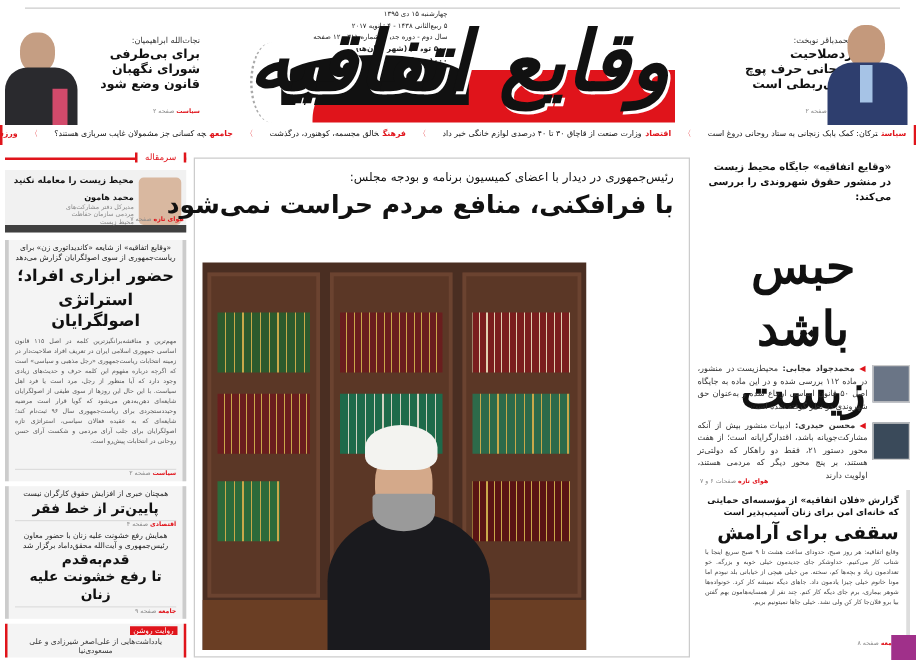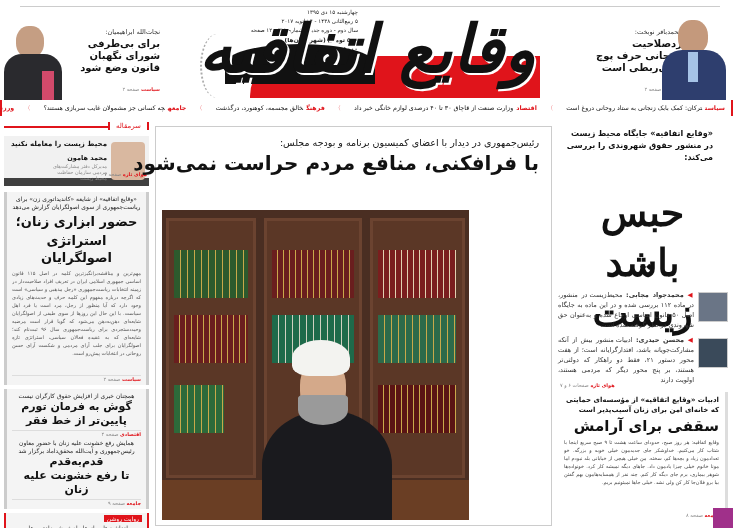--- a/index.html
+++ b/index.html
@@ -36,21 +36,21 @@
   .ticker { top: 100px; height: 16px; font-size: 6.3px; line-height: 16px; white-space: nowrap; display: flex; flex-direction: row; gap: 10px; padding: 0 6px; background: #fff; border-left: 2px solid #e0141b; border-right: 2px solid #e0141b; }
   .ticker-1 { left: 0; width: 733px; }
   .ticker .item { display: inline-block; }
   .ticker .cat { color: #e0141b; font-weight: bold; margin-left: 3px; }
   .ticker .sep { color: #e0141b; margin-right: 3px; }
 
   
   .left-col { left: 4px; top: 126px; width: 145px; }
   .sarmaghale-head { height: 10px; border-top: 2px solid #e0141b; position: relative; }
   .sarmaghale-head span { position: absolute; right: 0; top: -6px; background: #fff; padding: 0 6px; font-size: 7px; color: #e0141b; border-left: 2px solid #e0141b; border-right: 2px solid #e0141b; }
-  .editorial { background: #f1f1f1; height: 50px; position: relative; border-bottom: 8px solid #404040; }
+  .editorial { background: #f1f1f1; height: 50px; position: relative; border-bottom: 6px solid #404040; }
   .editorial .face { position: absolute; right: 4px; top: 6px; width: 34px; height: 38px; background: #d9b8a0; border-radius: 4px; }
   .editorial .t { position: absolute; right: 42px; top: 4px; font-size: 7px; font-weight: bold; }
   .editorial .a { position: absolute; right: 42px; top: 18px; font-size: 6.5px; font-weight: bold; }
   .editorial .d { position: absolute; right: 42px; top: 27px; font-size: 5px; color: #888; line-height: 6px; width: 60px; }
   .editorial .ref { position: absolute; right: 2px; bottom: 1px; font-size: 5px; color: #e0141b; }
 
   .lbox { background: #f4f4f4; border-left: 3px solid #ccc; border-right: 3px solid #ccc; padding: 3px 5px; text-align: center; margin-top: 6px; }
   .lbox .kick { font-size: 6px; line-height: 8px; color: #222; }
   .lbox .head { font-size: 13px; font-weight: bold; line-height: 17px; margin-top: 2px; }
   .lbox .head-s { font-size: 11px; font-weight: bold; line-height: 14px; }
@@ -158,29 +158,28 @@
   <div class="editorial">
     <div class="face"></div>
     <div class="t">محیط زیست را معامله نکنید</div>
     <div class="a">محمد هامون</div>
     <div class="d">مدیرکل دفتر مشارکت‌های مردمی سازمان حفاظت محیط زیست</div>
     <div class="ref"><b>هوای تازه</b> <span style="color:#888">صفحه ۷</span></div>
   </div>
 
   <div class="lbox">
     <div class="kick">«وقایع اتفاقیه» از شایعه «کاندیداتوری زن» برای ریاست‌جمهوری از سوی اصولگرایان گزارش می‌دهد</div>
-    <div class="head">حضور ابزاری زنان؛</div>
+    <div class="head">حضور ابزاری افراد؛</div>
     <div class="head">استراتژی اصولگرایان</div>
     <div class="bodytext" style="height:104px; overflow:hidden;">مهم‌ترین و مناقشه‌برانگیزترین کلمه در اصل ۱۱۵ قانون اساسی جمهوری اسلامی ایران در تعریف افراد صلاحیت‌دار در زمینه انتخابات ریاست‌جمهوری «رجل مذهبی و سیاسی» است که اگرچه درباره مفهوم این کلمه حرف و حدیث‌های زیادی وجود دارد که آیا منظور از رجل، مرد است یا فرد اهل سیاست. با این حال این روزها از سوی طیفی از اصولگرایان شایعه‌ای دهن‌به‌دهن می‌شود که گویا قرار است مرضیه وحیددستجردی برای ریاست‌جمهوری سال ۹۶ ثبت‌نام کند؛ شایعه‌ای که به عقیده فعالان سیاسی، استراتژی تازه اصولگرایان برای جلب آرای مردمی و شکست آرای حسن روحانی در انتخابات پیش‌رو است.</div>
     <div class="ref"><b>سیاست</b> <span>صفحه ۲</span></div>
   </div>
 
   <div class="lbox" style="margin-top:4px;">
     <div class="kick">همچنان خبری از افزایش حقوق کارگران نیست</div>
-    <div class="head-s">گوش به فرمان تورم</div>
     <div class="head-s">پایین‌تر از خط فقر</div>
     <div class="ref"><b>اقتصادی</b> <span>صفحه ۴</span></div>
     <div class="kick" style="margin-top:2px;">همایش رفع خشونت علیه زنان با حضور معاون رئیس‌جمهوری و آیت‌الله محقق‌داماد برگزار شد</div>
     <div class="head-s">قدم‌به‌قدم</div>
     <div class="head-s">تا رفع خشونت علیه زنان</div>
     <div class="ref"><b>جامعه</b> <span>صفحه ۹</span></div>
   </div>
 
   <div class="retro">
     <span class="tag">روایت روشن</span>
@@ -231,19 +230,19 @@
 </div>
 <div class="abs qphoto" style="left:698px; top:338px; background:#3a4a5a;"></div>
 <div class="abs quote" style="top:335px; width:136px;">
   <span class="bullet">◀</span>
   <span class="who">محسن حیدری:</span>
   <span>ادبیات منشور بیش از آنکه مشارکت‌جویانه باشد، اقتدارگرایانه است؛ از هفت محور دستور ۲۱، فقط دو راهکار که دولتی‌تر هستند، بر پنج محور دیگر که مردمی هستند، اولویت دارند</span>
 </div>
 <div class="abs right-ref"><b>هوای تازه</b> <span>صفحات ۶ و ۷</span></div>
 
 <div class="abs rbox">
-  <div class="kick">ادبیات «وقایع اتفاقیه» از مؤسسه‌ای حمایتی</div>
+  <div class="kick">گزارش «فلان اتفاقیه» از مؤسسه‌ای حمایتی</div>
   <div class="kick">که خانه‌ای امن برای زنان آسیب‌پذیر است</div>
   <div class="head">سقفی برای آرامش</div>
   <div class="bodytext" style="height:72px; overflow:hidden;">وقایع اتفاقیه: هر روز صبح، حدودای ساعت هشت تا ۹ صبح سریع اینجا با شتاب کار می‌کنیم. خداوشکر جای جدیدمون خیلی خوبه و بزرگه. خو تعدادمون زیاد و بچه‌ها کم، سخته. من خیلی هیچی از خیابانی بلد نبودم اما مونا خانوم خیلی چیزا یادمون داد. جاهای دیگه نمیشه کار کرد. خونواده‌ها شوهر بیماری، برم جای دیگه کار کنم. چند نفر از همسایه‌هامون بهم گفتن بیا برو فلان‌جا کار کن ولی نشد. خیلی جاها نمیتونیم بریم.</div>
   <div class="ref"><b>جامعه</b> <span style="color:#888">صفحه ۸</span></div>
 </div>
 <div class="abs purple"></div>
 
 </body></html>

